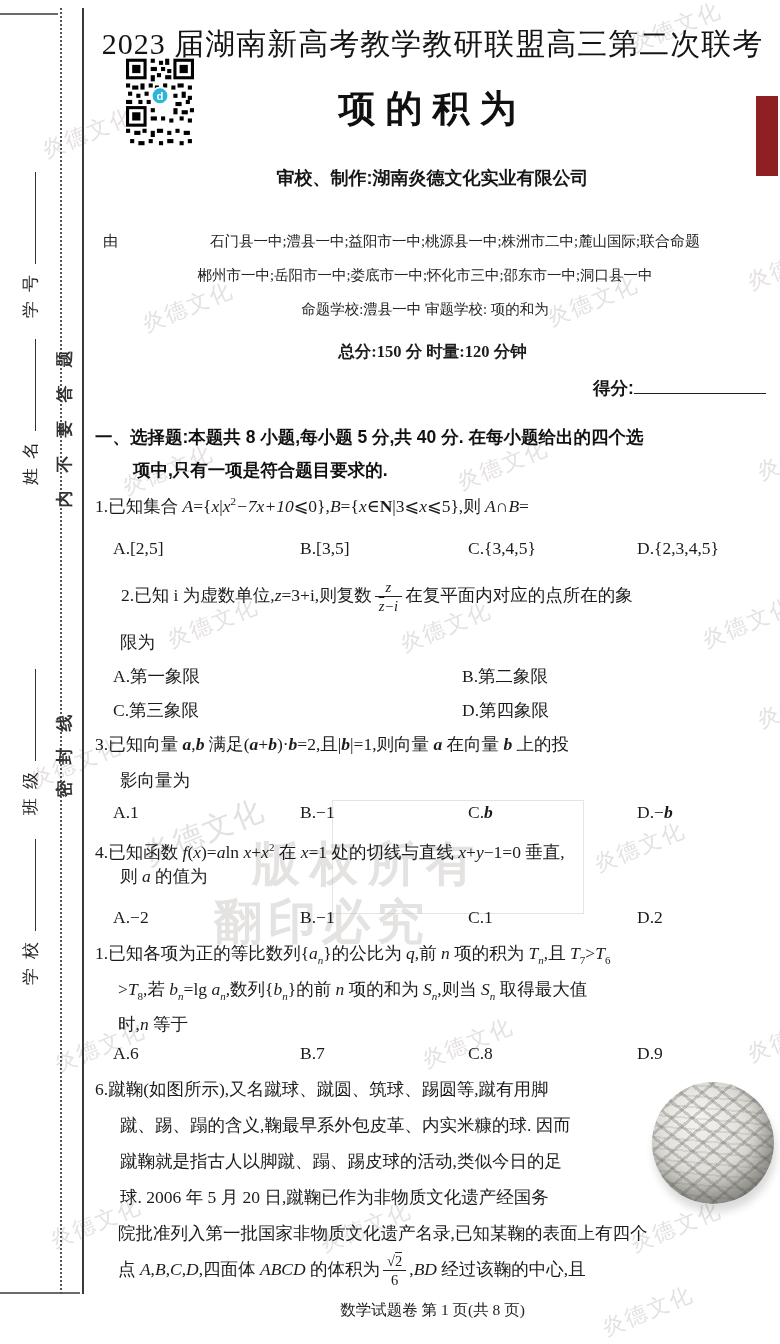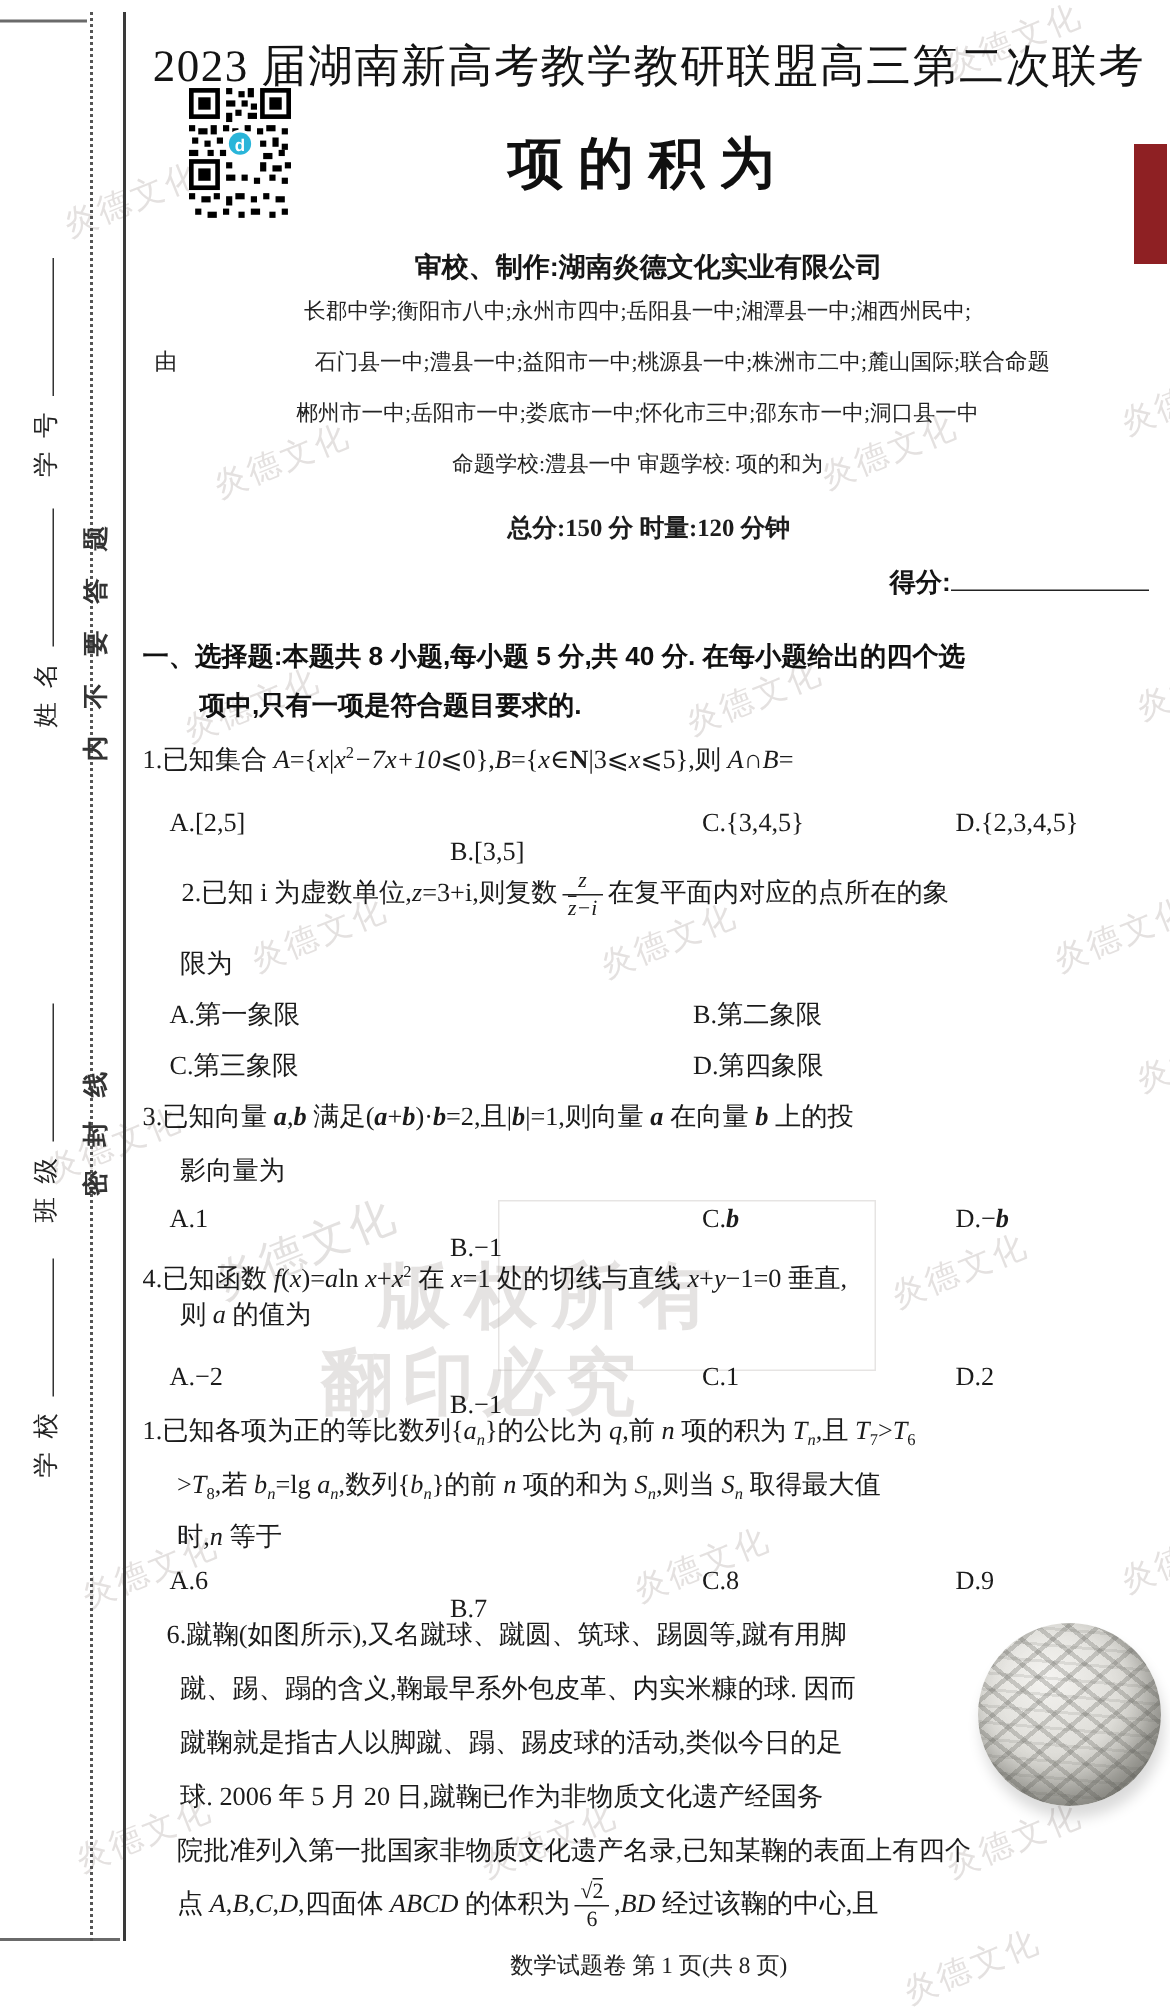--- a/index.html
+++ b/index.html
@@ -36,21 +36,21 @@
   
   .line{position:absolute;white-space:nowrap;font-size:17.5px;color:#1b1b1b;}
   .sec{font-family:"Liberation Sans",sans-serif;font-weight:bold;font-size:17.5px;color:#111;}
   .m{font-style:italic;font-family:"Liberation Serif","DejaVu Serif",serif;}
   .mb{font-style:italic;font-weight:bold;}
   .bn{font-weight:bold;}
   sub{font-size:11px;}
   sup{font-size:11px;}
   .optrow{position:absolute;left:0;width:672px;height:24px;}
   .opt{position:absolute;white-space:nowrap;font-size:17.5px;color:#1b1b1b;}
-  .r4 .opt:nth-child(1){left:18px;} .r4 .opt:nth-child(2){left:205px;margin-top:19px;}
+  .r4 .opt:nth-child(1){left:18px;} .r4 .opt:nth-child(2){left:205px;}
   .r4 .opt:nth-child(3){left:373px;} .r4 .opt:nth-child(4){left:542px;}
   .r2 .opt:nth-child(1){left:18px;} .r2 .opt:nth-child(2){left:367px;}
   .frac{display:inline-flex;flex-direction:column;vertical-align:middle;text-align:center;
         margin:0 3px;font-size:14.5px;line-height:1.25;}
   .frac .fn{display:block;padding:0 4px;}
   .frac .fd{display:block;border-top:1.4px solid #222;padding:0 4px;}
   .bar{text-decoration:overline;}
   .radicand{border-top:1.4px solid #222;}
   
   .ball{position:absolute;left:652px;top:1082px;width:122px;height:122px;border-radius:50%;
@@ -193,21 +193,20 @@
     <text x="33" y="40.5" font-size="11" fill="#fff" text-anchor="middle" font-family="Liberation Sans, sans-serif" font-weight="bold">d</text>
   </svg>
 
   <div class="content">
 
     <div class="exam-title">2023 届湖南新高考教学教研联盟高三第二次联考</div>
     <div class="paper-title">项的积为</div>
     <div class="producer">审校、制作:湖南炎德文化实业有限公司</div>
 
     <div class="by-char">由</div>
-    <div class="school-line" style="top:198px;">长郡中学;衡阳市八中;永州市四中;岳阳县一中;湘潭县一中;湘西州民中;</div>
     <div class="school-line" style="top:232px;">石门县一中;澧县一中;益阳市一中;桃源县一中;株洲市二中;麓山国际;</div>
     <div class="school-line" style="top:266px;">郴州市一中;岳阳市一中;娄底市一中;怀化市三中;邵东市一中;洞口县一中</div>
     <div class="joint">联合命题</div>
     <div class="proposer">命题学校:澧县一中  审题学校: 项的和为</div>
 
     <div class="total-line">总分:150 分   时量:120 分钟</div>
     <div class="score-row">
       <span class="score-label">得分:</span><span class="score-blank"></span>
     </div>
 
@@ -259,21 +258,21 @@
     <div class="line" style="left:0;top:941px;"><span>1.已知各项为正的等比数列{</span><span class="m">a</span><sub class="m">n</sub><span>}的公比为 </span><span class="m">q</span><span>,前 </span><span class="m">n</span><span> 项的积为 </span><span class="m">T</span><sub class="m">n</sub><span>,且 </span><span class="m">T</span><sub>7</sub><span>&gt;</span><span class="m">T</span><sub>6</sub></div>
     <div class="line" style="left:23px;top:977px;"><span>&gt;</span><span class="m">T</span><sub>8</sub><span>,若 </span><span class="m">b</span><sub class="m">n</sub><span>=lg </span><span class="m">a</span><sub class="m">n</sub><span>,数列{</span><span class="m">b</span><sub class="m">n</sub><span>}的前 </span><span class="m">n</span><span> 项的和为 </span><span class="m">S</span><sub class="m">n</sub><span>,则当 </span><span class="m">S</span><sub class="m">n</sub><span> 取得最大值</span></div>
     <div class="line" style="left:23px;top:1012px;"><span>时,</span><span class="m">n</span><span> 等于</span></div>
     <div class="optrow r4" style="top:1043px;">
       <span class="opt"><span>A.</span><span>6</span></span>
       <span class="opt"><span>B.</span><span>7</span></span>
       <span class="opt"><span>C.</span><span>8</span></span>
       <span class="opt"><span>D.</span><span>9</span></span>
     </div>
 
-    <div class="line" style="left:16px;top:1077px;text-align:center;">6.蹴鞠(如图所示),又名蹴球、蹴圆、筑球、踢圆等,蹴有用脚</div>
+    <div class="line" style="left:0;top:1077px;text-align:center;">6.蹴鞠(如图所示),又名蹴球、蹴圆、筑球、踢圆等,蹴有用脚</div>
     <div class="line" style="left:25px;top:1149px;">蹴鞠就是指古人以脚蹴、蹋、踢皮球的活动,类似今日的足</div>
     <div class="line" style="left:25px;top:1113px;">蹴、踢、蹋的含义,鞠最早系外包皮革、内实米糠的球. 因而</div>
     <div class="line" style="left:25px;top:1185px;">球. 2006 年 5 月 20 日,蹴鞠已作为非物质文化遗产经国务</div>
     <div class="line" style="left:23px;top:1221px;">院批准列入第一批国家非物质文化遗产名录,已知某鞠的表面上有四个</div>
     <div class="line" style="left:23px;top:1252px;">
       <span><span>点 </span><span class="m">A</span><span>,</span><span class="m">B</span><span>,</span><span class="m">C</span><span>,</span><span class="m">D</span><span>,四面体 </span><span class="m">ABCD</span><span> 的体积为</span></span><span class="frac">
           <span class="fn"><span>√</span><span class="radicand">2</span></span>
           <span class="fd">6</span>
         </span><span><span>,</span><span class="m">BD</span><span> 经过该鞠的中心,且</span></span>
     </div>

